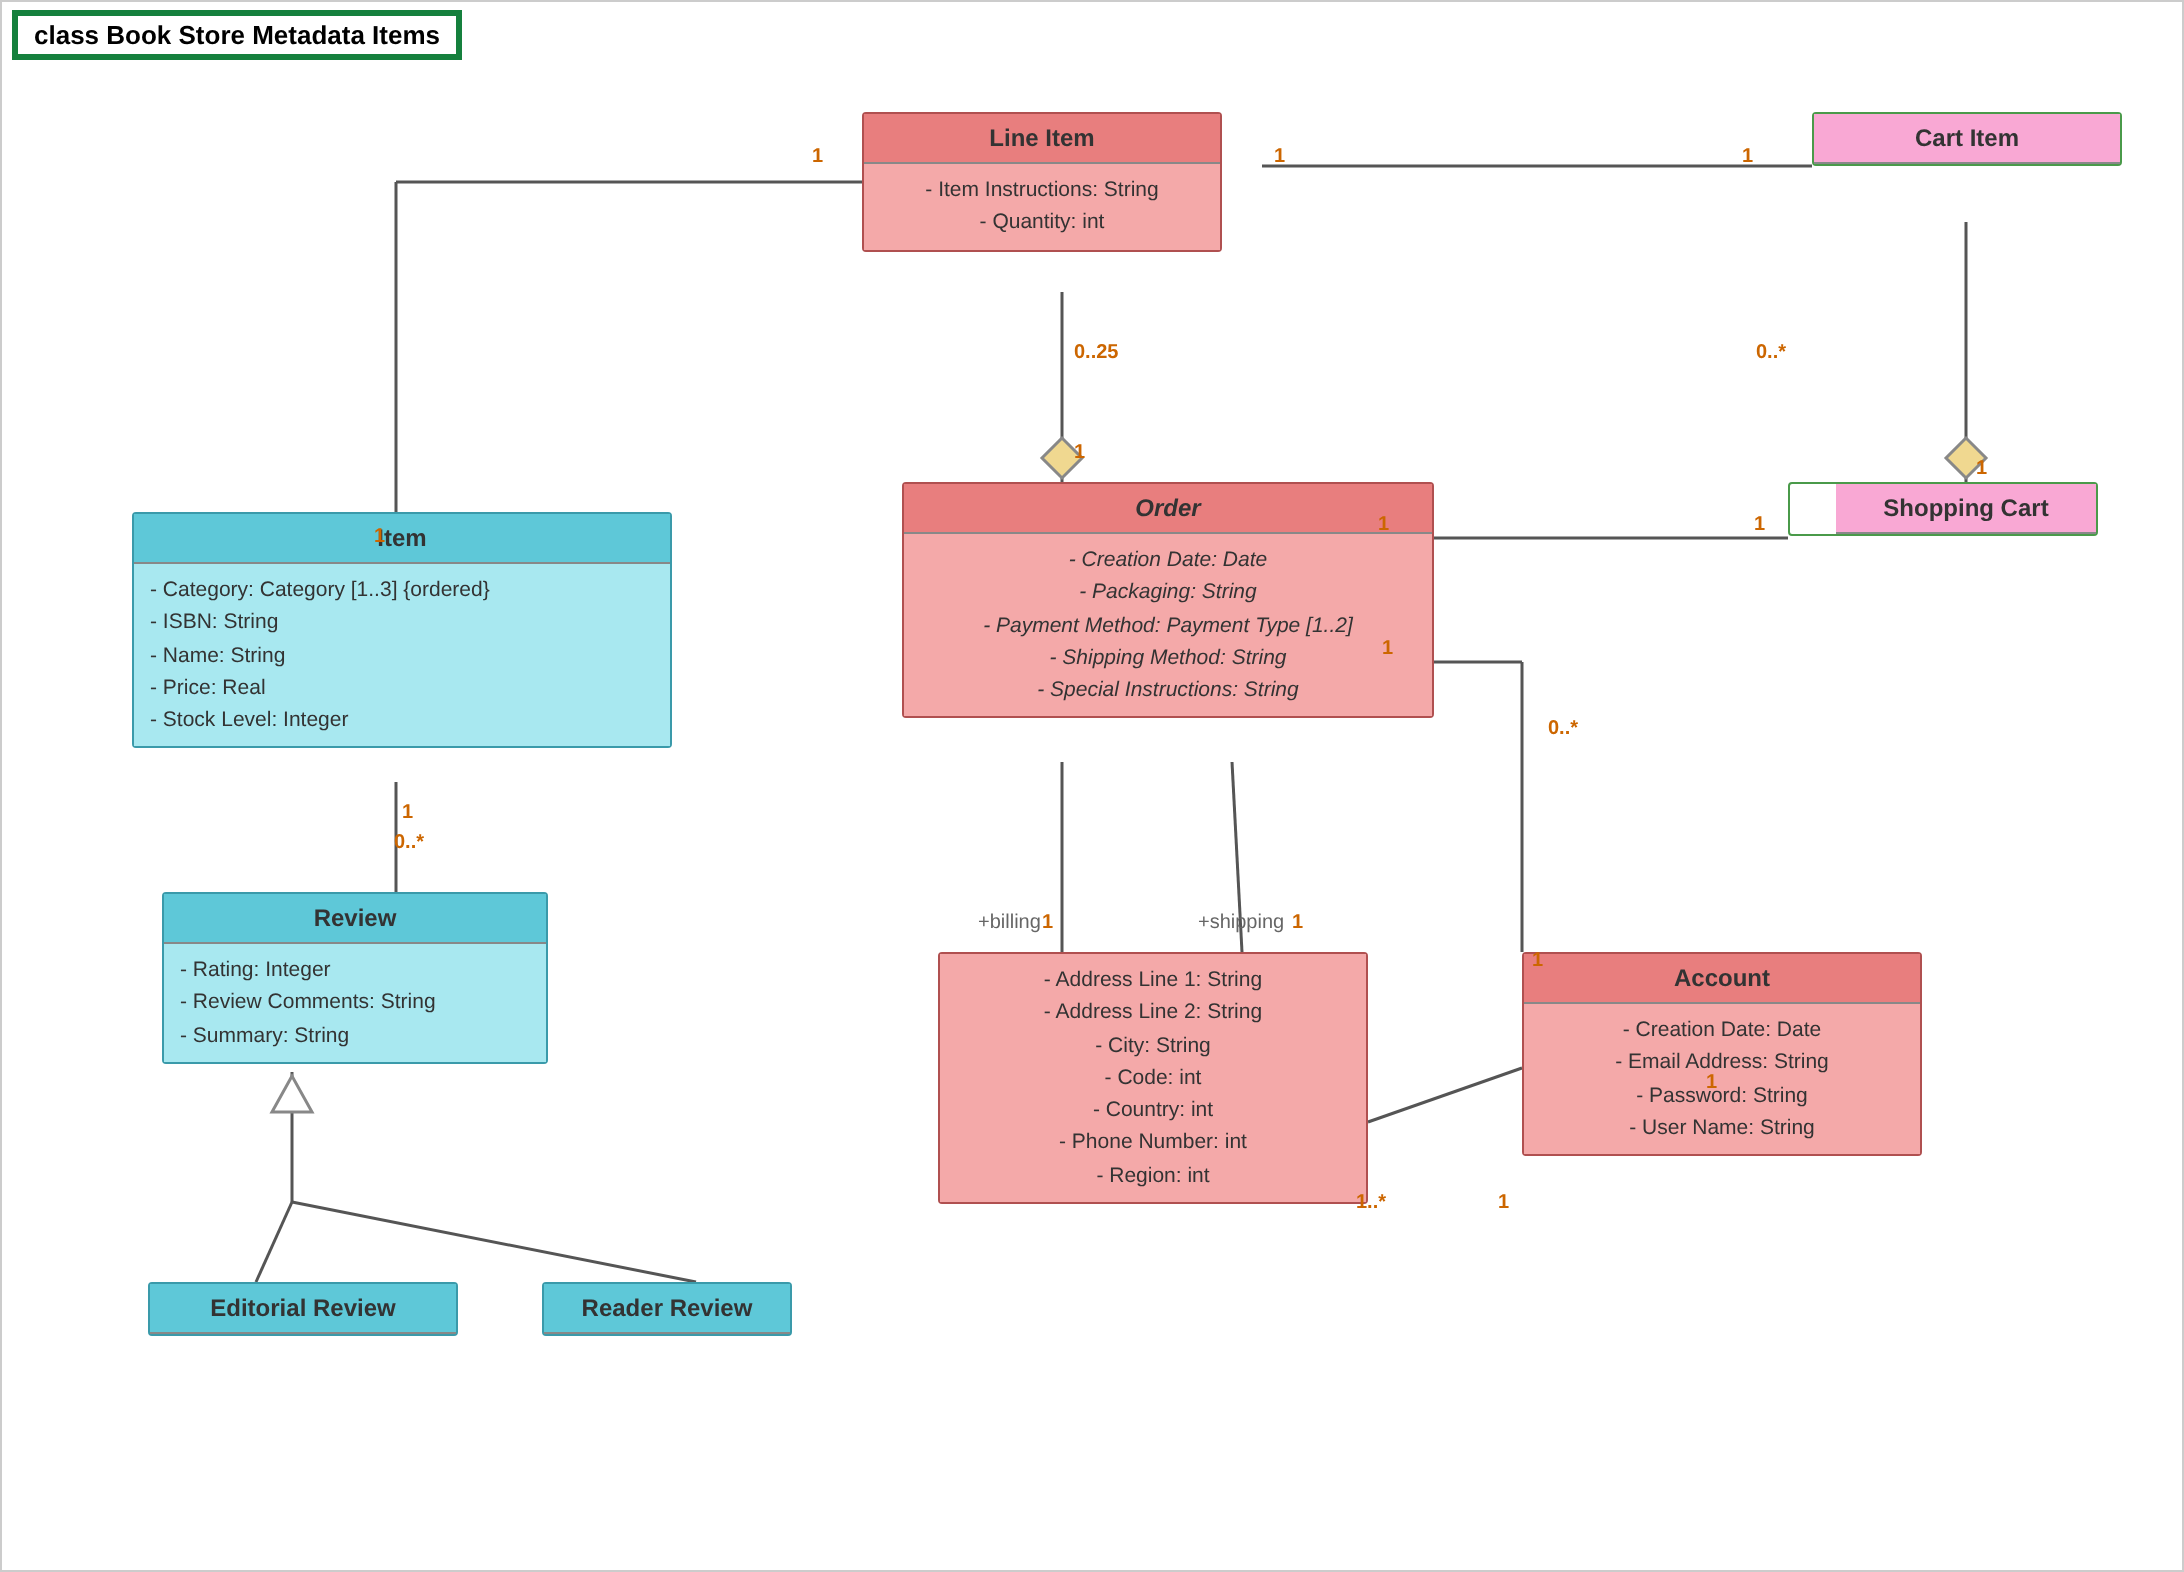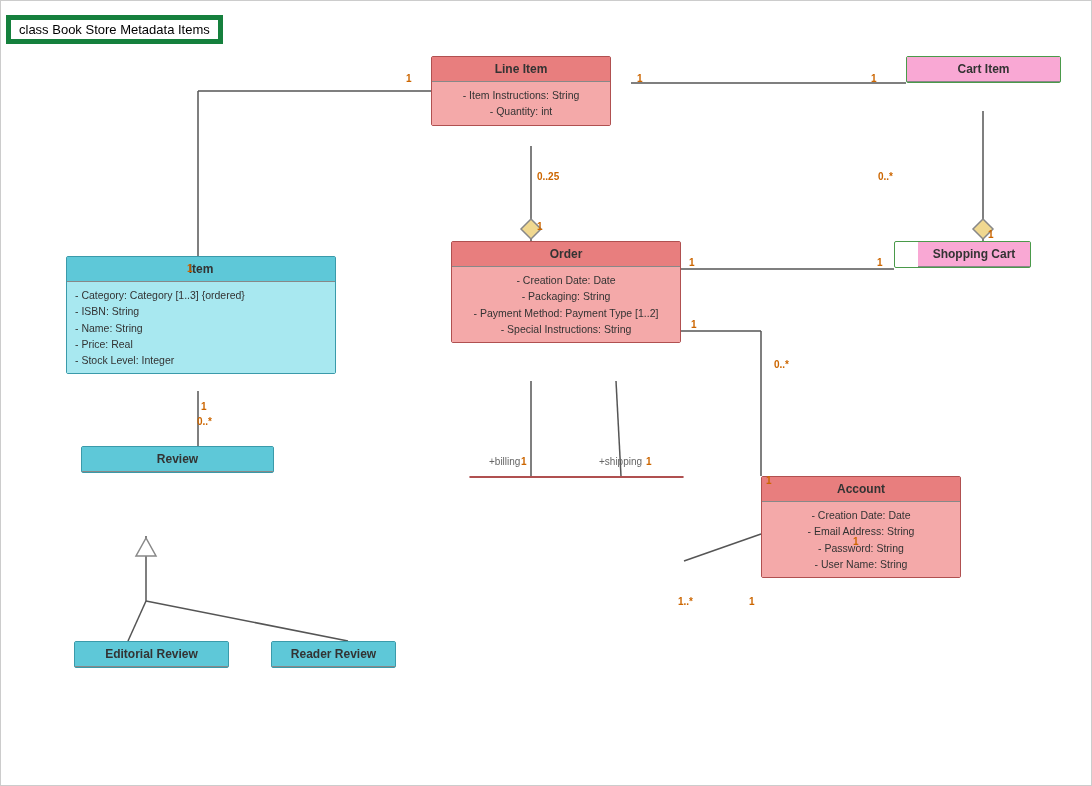--- a/index.html
+++ b/index.html
@@ -16,26 +16,25 @@
       width: 1092px;
       height: 786px;
       position: relative;
       border: 1px solid #ccc;
     }
     .diagram-title {
       position: absolute;
       top: 4px;
       left: 5px;
       font-size: 13px;
-      font-weight: normal;
+      font-weight: bold;
       background: #fff;
-      border: 5px solid #15803d;
+      border: 3px solid #15803d;
       padding: 2px 8px;
       z-index: 10;
-      margin-top: 10px;
     }
     
     .uml-class {
       position: absolute;
       border: 1.5px solid #888;
       border-radius: 2px;
       z-index: 5;
     }
     .uml-class-header {
       text-align: center;
@@ -131,50 +130,65 @@
     <div class="uml-class-body">
       <div>Item Instructions: String</div>
       <div>Quantity: int</div>
     </div>
   </div>
 
   <div class="uml-class green-class" style="left:905px; top:55px; width:155px;">
     <div class="uml-class-header">Cart Item</div>
   </div>
 
-  <div class="uml-class pink-class" style="left:450px; top:240px; width:230px;">
+  <div class="uml-class pink-class" style="left:450px; top:240px; width:266px;font-style:italic;">
     <div class="uml-class-header">Order</div>
     <div class="uml-class-body">
       <div>Creation Date: Date</div>
       <div>Packaging: String</div>
       <div>Payment Method: Payment Type [1..2]</div>
+      <div>Shipping Method: String</div>
       <div>Special Instructions: String</div>
     </div>
   </div>
 
-  <div class="uml-class green-class" style="left:893px; top:240px; width:137px;padding-left:23px;">
+  <div class="uml-class green-class" style="left:893px; top:240px; width:155px;padding-left:23px;">
     <div class="uml-class-header">Shopping Cart</div>
   </div>
 
   <div class="uml-class cyan-class" style="left:65px; top:255px; width:270px;">
     <div class="uml-class-header">Item</div>
     <div class="uml-class-body">
       <div>Category: Category [1..3] {ordered}</div>
       <div>ISBN: String</div>
       <div>Name: String</div>
       <div>Price: Real</div>
       <div>Stock Level: Integer</div>
     </div>
   </div>
 
   <div class="uml-class cyan-class" style="left:80px; top:445px; width:193px;">
     <div class="uml-class-header">Review</div>
+    <div class="uml-class-body">
+      <div>Rating: Integer</div>
+      <div>Review Comments: String</div>
+      <div>Summary: String</div>
+    </div>
   </div>
 
   <div class="uml-class pink-class" style="left:468px; top:475px; width:215px;">
+    <div class="uml-class-body">
+      <div>Address Line 1: String</div>
+      <div>Address Line 2: String</div>
+      <div>City: String</div>
+      <div>Code: int</div>
+      <div>Country: int</div>
+      <div>Phone Number: int</div>
+      <div>Region: int</div>
+    </div>
   </div>
 
   <div class="uml-class pink-class" style="left:760px; top:475px; width:200px;">
     <div class="uml-class-header">Account</div>
     <div class="uml-class-body">
       <div>Creation Date: Date</div>
       <div>Email Address: String</div>
       <div>Password: String</div>
       <div>User Name: String</div>
     </div>

